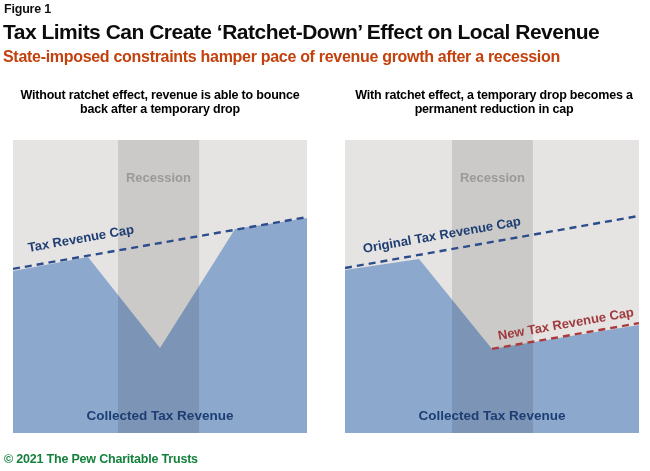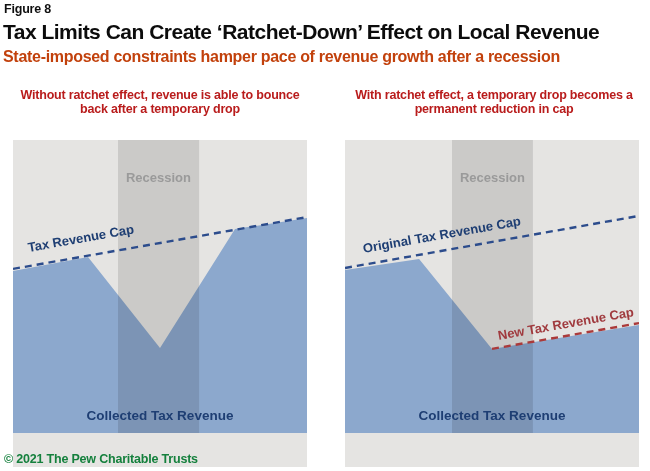--- a/index.html
+++ b/index.html
@@ -4,37 +4,37 @@
 <style>
   html,body{margin:0;padding:0;background:#ffffff;}
   body{
     width:650px;height:471px;position:relative;overflow:hidden;
     font-family:"Liberation Sans","DejaVu Sans",sans-serif;
     -webkit-font-smoothing:antialiased;
   }
   .fig-label{position:absolute;left:4px;top:2px;font-size:12.5px;font-weight:700;color:#101010;letter-spacing:-0.2px;}
   .fig-title{position:absolute;left:3px;top:20px;font-size:21px;font-weight:700;color:#0c0c0c;letter-spacing:-0.5px;white-space:nowrap;text-align:right;}
   .fig-subtitle{position:absolute;left:3px;top:48px;font-size:16px;font-weight:700;color:#c2410c;letter-spacing:-0.3px;white-space:nowrap;}
-  .caption{position:absolute;top:88px;font-size:12.5px;font-weight:700;color:#b91c1c;text-align:center;line-height:14px;letter-spacing:-0.2px;}
+  .caption{position:absolute;top:88px;font-size:12.5px;font-weight:700;color:#000000;text-align:center;line-height:14px;letter-spacing:-0.2px;}
   .caption.left{left:10px;width:300px;}
   .caption.right{left:325px;width:338px;}
-  .panel{position:absolute;top:140px;width:294px;height:327px;background:#e5e4e2;}
+  .panel{position:absolute;top:140px;width:294px;height:293px;background:#e5e4e2;}
   .panel.left{left:13px;}
   .panel.right{left:345px;}
   .panel svg{position:absolute;left:0;top:0;display:block;}
   .lbl{position:absolute;line-height:16px;}
   .lbl-recession{font-size:13px;font-weight:700;text-align:center;}
   .lbl-cap{font-size:13px;font-weight:700;white-space:nowrap;transform:rotate(-10deg);transform-origin:left center;}
   .lbl-collected{left:0;top:268px;width:100%;text-align:center;font-size:13.5px;font-weight:700;}
   .credit{position:absolute;left:4px;top:452px;font-size:12.5px;font-weight:700;letter-spacing:-0.2px;}
 </style>
 </head>
 <body>
 
-<div class="fig-label">Figure 8</div>
+<div class="fig-label">Figure 1</div>
 <div class="fig-title">Tax Limits Can Create ‘Ratchet-Down’ Effect on Local Revenue</div>
 <div class="fig-subtitle">State-imposed constraints hamper pace of revenue growth after a recession</div>
 
 <div class="caption left">Without ratchet effect, revenue is able to bounce back after a temporary drop</div>
 <div class="caption right">With ratchet effect, a temporary drop becomes a permanent reduction in cap</div>
 
 <div class="panel left">
   <svg width="294" height="293" viewBox="0 0 294 293">
       <polygon points="0.0,131.0 75.0,116.9 147.0,208.0 222.0,89.1 294.0,77.9 294.0,293.0 0.0,293.0" fill="#8ca8cd"></polygon>
       <rect x="105.0" y="0" width="81.1" height="293" fill="rgba(0,0,0,0.115)"></rect>

